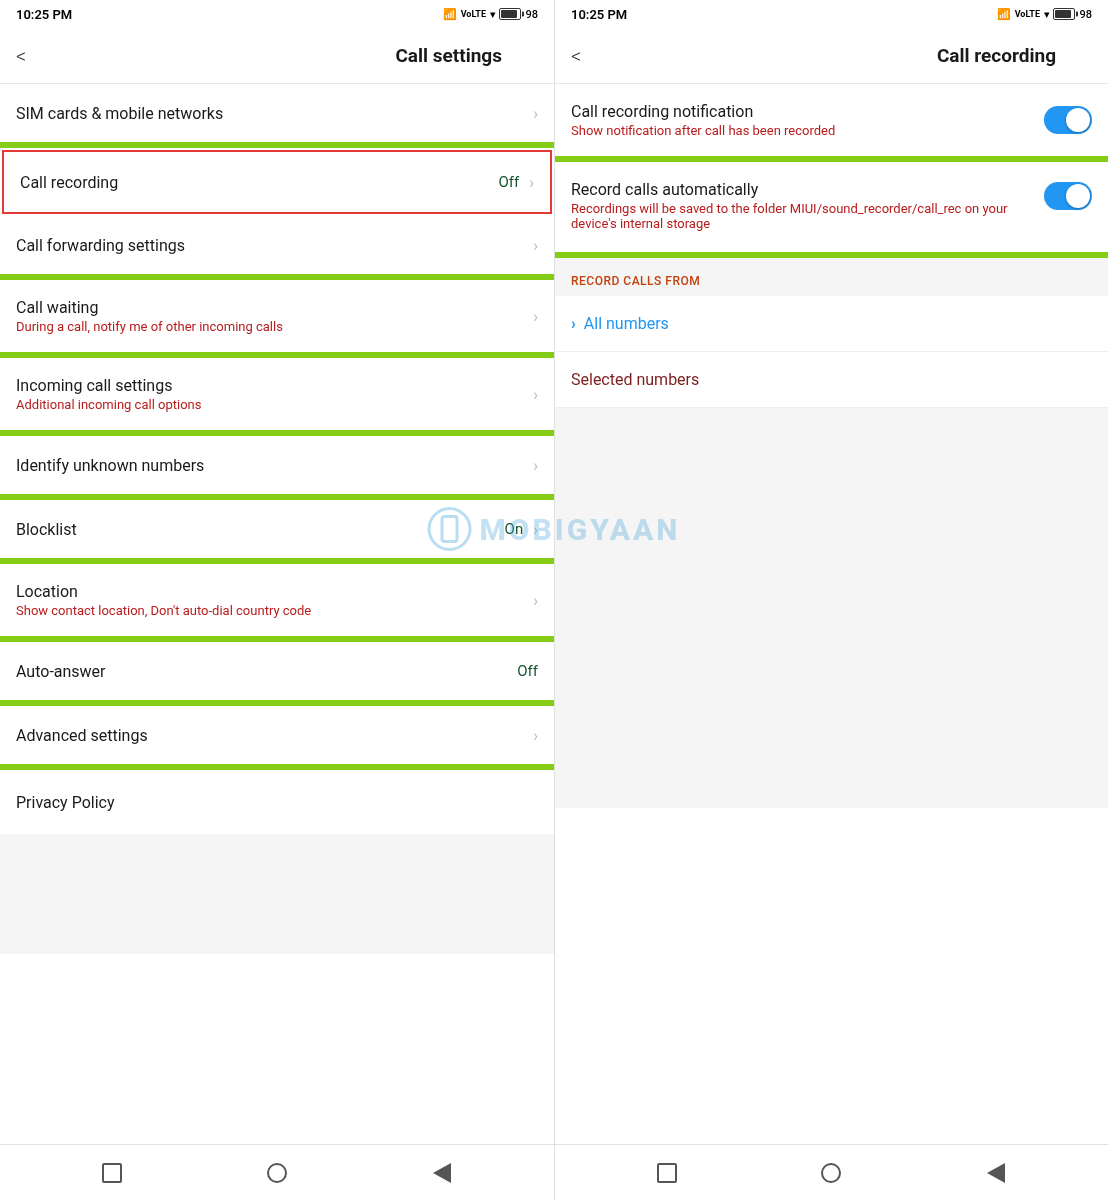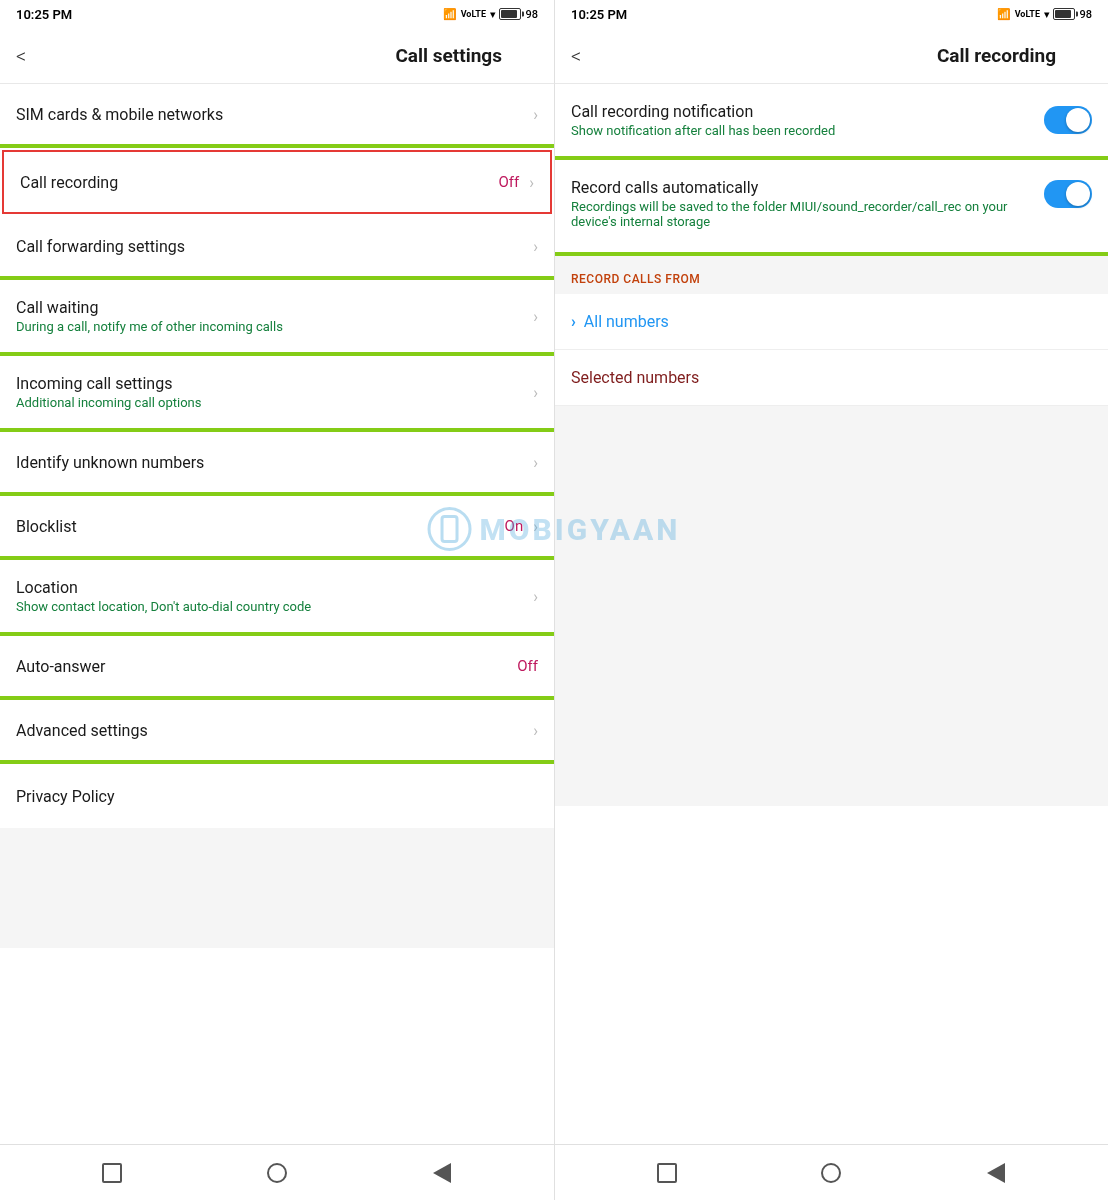--- a/index.html
+++ b/index.html
@@ -103,21 +103,21 @@
       flex: 1;
       background: #fff;
       overflow-y: auto;
     }
 
     .settings-item {
       display: flex;
       align-items: center;
       justify-content: space-between;
       padding: 18px 16px;
-      border-bottom: 4px solid #84cc16;
+      border-bottom: 6px solid #84cc16;
       cursor: pointer;
       min-height: 64px;
     }
 
     .settings-item.highlighted {
       border: 2px solid #e53935;
       margin: 2px;
     }
 
     .settings-item-content {
@@ -125,33 +125,33 @@
     }
 
     .settings-item-title {
       font-size: 16px;
       color: #1a1a1a;
       font-weight: 400;
     }
 
     .settings-item-subtitle {
       font-size: 13px;
-      color: #15803d;
+      color: #b91c1c;
       margin-top: 2px;
     }
 
     .settings-item-right {
       display: flex;
       align-items: center;
       gap: 6px;
     }
 
     .settings-item-value {
       font-size: 15px;
-      color: #be185d;
+      color: #14532d;
     }
 
     .chevron {
       color: #bbb;
       font-size: 16px;
       margin-left: 4px;
     }
 
     
     .toggle {

